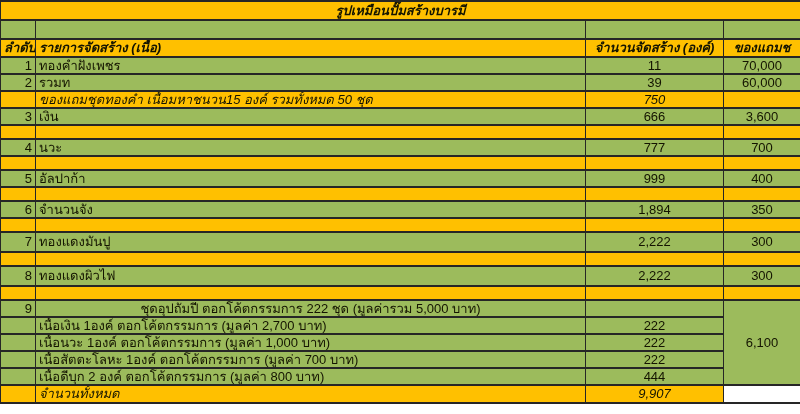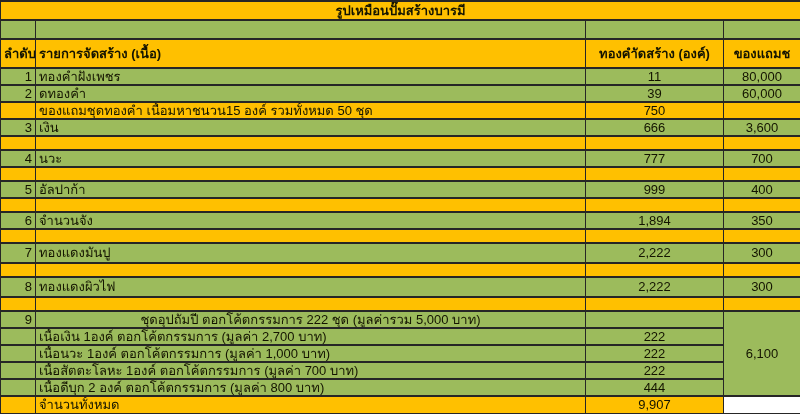--- a/index.html
+++ b/index.html
@@ -17,30 +17,30 @@
   table{
     border-collapse:collapse;table-layout:fixed;width:800px;
     color:var(--text);font-size:13px;line-height:1.05;
   }
   td{
     border:1px solid var(--border);
     border-top:2px solid var(--border);
     padding:0 3px;vertical-align:middle;overflow:hidden;white-space:nowrap;
   }
   tr:last-child td{border-bottom:2px solid var(--border);}
-  .orange{background:var(--orange);}
+  .orange{background:var(--orange);font-style:italic;}
   .green{background:var(--green);}
   .white{background:var(--white);}
   .c{text-align:center;}
   .l{text-align:left;}
   .r{text-align:right;}
   .bold{font-weight:bold;}
   .rt{height:19px;}  
   .rs{height:19px;}  
-  .rh{height:29px;}  
+  .rh{height:18px;}  
   .rd{height:17px;}  
   .rb{height:20px;}  
   .rg{height:14px;}  
   .rf{height:18px;}  
 </style>
 </head>
 <body>
 
 <table>
   <colgroup>
@@ -58,34 +58,34 @@
   <tr class="rs">
     <td class="green"></td>
     <td class="green"></td>
     <td class="green"></td>
     <td class="green"></td>
   </tr>
 
   <tr class="rh">
     <td class="orange c bold">ลำดับ</td>
     <td class="orange l bold">รายการจัดสร้าง (เนื้อ)</td>
-    <td class="orange c bold">ทองคำัดสร้าง (องค์)</td>
+    <td class="orange c bold">จำนวนจัดสร้าง (องค์)</td>
     <td class="orange c bold">ของแถมช</td>
   </tr>
 
   <tr class="rd">
     <td class="green r">1</td>
     <td class="green l">ทองคำฝังเพชร</td>
     <td class="green c">11</td>
-    <td class="green c">80,000</td>
+    <td class="green c">70,000</td>
   </tr>
 
   <tr class="rd">
     <td class="green r">2</td>
-    <td class="green l">ดทองคำ</td>
+    <td class="green l">รวมท</td>
     <td class="green c">39</td>
     <td class="green c">60,000</td>
   </tr>
 
   <tr class="rd">
     <td class="orange r"></td>
     <td class="orange l">ของแถมชุดทองคำ เนื้อมหาชนวน15 องค์ รวมทั้งหมด 50 ชุด</td>
     <td class="orange c">750</td>
     <td class="orange c"></td>
   </tr>

